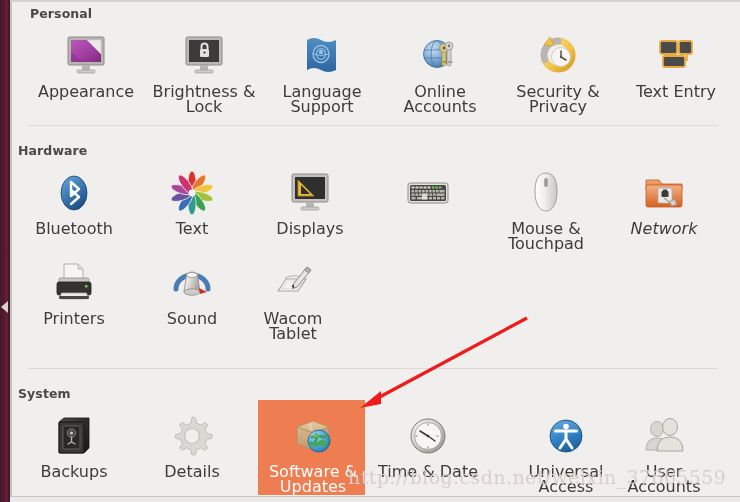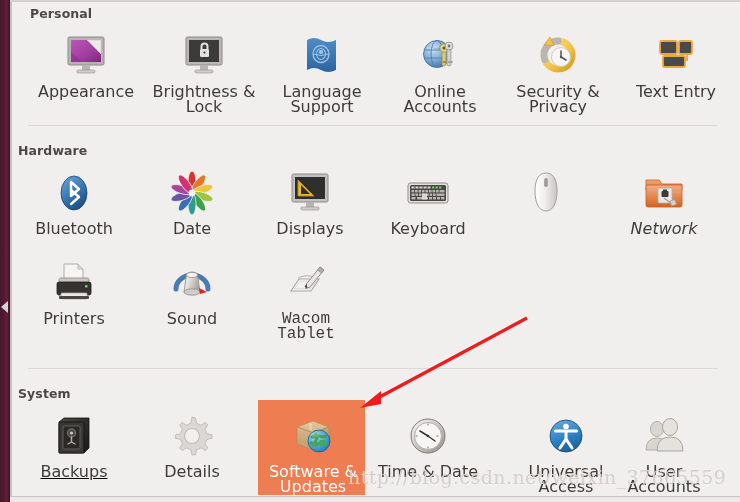--- a/index.html
+++ b/index.html
@@ -298,21 +298,21 @@
               <ellipse cx="0" cy="-11" rx="4" ry="11" fill="#3ba14a" stroke="#f0efee" stroke-width="0.8" transform="rotate(144)"></ellipse>
               <ellipse cx="0" cy="-11" rx="4" ry="11" fill="#2f9b8e" stroke="#f0efee" stroke-width="0.8" transform="rotate(180)"></ellipse>
               <ellipse cx="0" cy="-11" rx="4" ry="11" fill="#3b6fb5" stroke="#f0efee" stroke-width="0.8" transform="rotate(216)"></ellipse>
               <ellipse cx="0" cy="-11" rx="4" ry="11" fill="#6a53a5" stroke="#f0efee" stroke-width="0.8" transform="rotate(252)"></ellipse>
               <ellipse cx="0" cy="-11" rx="4" ry="11" fill="#a7479b" stroke="#f0efee" stroke-width="0.8" transform="rotate(288)"></ellipse>
               <ellipse cx="0" cy="-11" rx="4" ry="11" fill="#cf3470" stroke="#f0efee" stroke-width="0.8" transform="rotate(324)"></ellipse>
               <circle cx="0" cy="0" r="3.4" fill="#f4f2f1"></circle>
             </g>
           </svg>
         </div>
-        <div class="item-label">Date</div>
+        <div class="item-label">Text</div>
       </div>
 
       <div class="grid-item" style="left:244px; top:36px;">
         <div class="icon-wrap">
           <svg width="48" height="48" viewBox="0 0 48 48">
             <rect x="6" y="5" width="36" height="28" rx="1.5" fill="#c3c0bd" stroke="#8d8a87" stroke-width="1"></rect>
             <rect x="9" y="8" width="30" height="22" fill="#2f2f2f"></rect>
             <path d="M12 27 L12 11 L28 27 Z" fill="#e8b93a" stroke="#b58c1c" stroke-width="0.9"></path>
             <path d="M15 25 L15 16 L24 25 Z" fill="#2f2f2f"></path>
             <rect x="20" y="33" width="8" height="5" fill="#b7b4b1"></rect>
@@ -360,37 +360,38 @@
               <rect x="7.5" y="28" width="4" height="2.4"></rect>
                 <rect x="13" y="28" width="11" height="2.4"></rect>
               <rect x="25" y="28" width="3" height="2.4"></rect>
                 <rect x="29" y="28" width="3" height="2.4"></rect>
               <rect x="33" y="28" width="3" height="2.4"></rect>
                 <rect x="37" y="28" width="3.4" height="2.4"></rect>
             </g>
             <rect x="18" y="24.5" width="5" height="6" fill="#e8e6e3" opacity="0.85"></rect>
           </svg>
         </div>
-        <div class="item-label">Keyboard</div>
       </div>
 
       <div class="grid-item" style="left:480px; top:36px;">
         <div class="icon-wrap">
           <svg width="48" height="48" viewBox="0 0 48 48">
             <defs>
                 <linearGradient id="gMouse" x1="0" y1="0" x2="1" y2="0">
               <stop offset="0%" stop-color="#ffffff"></stop>
                   <stop offset="45%" stop-color="#f0eeec"></stop>
                   <stop offset="100%" stop-color="#c8c5c1"></stop>
             </linearGradient>
               </defs>
             <path d="M24 4 C31 4 35 10 35 22 C35 34 31 42 24 42 C17 42 13 34 13 22 C13 10 17 4 24 4 Z" fill="url(#gMouse)" stroke="#a2a09c" stroke-width="1"></path>
             <rect x="22.2" y="9" width="3.6" height="9" rx="1.8" fill="#9d9a96"></rect>
           </svg>
         </div>
+        <div class="item-label">Mouse &amp;
+Touchpad</div>
       </div>
 
       <div class="grid-item" style="left:598px; top:36px;font-style:italic;">
         <div class="icon-wrap">
           <svg width="48" height="48" viewBox="0 0 48 48">
             <defs>
                 <linearGradient id="gFold" x1="0" y1="0" x2="0" y2="1">
               <stop offset="0%" stop-color="#f2a878"></stop>
                   <stop offset="100%" stop-color="#e07238"></stop>
             </linearGradient>
@@ -439,42 +440,42 @@
               </defs>
             <path d="M16 33 L18.5 16 a5.5 3 0 0 1 11 0 L32 33 Z" fill="url(#gSnd)" stroke="#97948f" stroke-width="0.9"></path>
             <ellipse cx="24" cy="33" rx="8" ry="3.2" fill="#cfccc8" stroke="#97948f" stroke-width="0.9"></ellipse>
             <ellipse cx="24" cy="16" rx="5.5" ry="2.6" fill="#f4f2f0" stroke="#97948f" stroke-width="0.8"></ellipse>
             <path d="M31 29 L39 33 L32 35 Z" fill="#cf2b26"></path>
           </svg>
         </div>
         <div class="item-label">Sound</div>
       </div>
 
-      <div class="grid-item" style="left:240px; top:126px;font-family:Liberation Mono, monospace;">
+      <div class="grid-item" style="left:227px; top:126px;">
         <div class="icon-wrap">
           <svg width="48" height="48" viewBox="0 0 48 48">
             <path d="M9 32 L17 20 h20 L29 32 Z" fill="#fafaf9" stroke="#a8a5a1" stroke-width="1.2"></path>
             <path d="M12 30 L18.5 22 h16 L28 30 Z" fill="#f2f1ef" stroke="#c6c3bf" stroke-width="0.6"></path>
             <path d="M16 19 q8 -4 16 -1" fill="none" stroke="#b3b0ac" stroke-width="1"></path>
             <path d="M38 8 l4 3 l-14 17 l-4.5 1.5 l1 -4.6 Z" fill="#e8e6e3" stroke="#8f8c89" stroke-width="1"></path>
             <path d="M38 8 l4 3 l-2.5 3 l-4 -3 Z" fill="#b3b0ac" stroke="#8f8c89" stroke-width="0.8"></path>
             <path d="M24.5 24.9 l1 4.6 l-2.8 -1.9 Z" fill="#3d3b38"></path>
           </svg>
         </div>
         <div class="item-label">Wacom Tablet</div>
       </div>
     </div>
 
     <div class="section" style="top:366px;height:128px;">
       <div class="section-divider" style="left:16px; top:0;"></div>
       <div class="section-title" style="left:6px; top:18px;">System</div>
 
       <div id="highlight-box" style="left:246px; top:32px; width:107px; height:95px;"></div>
 
-      <div class="grid-item" style="left:8px; top:36px;text-decoration:underline;">
+      <div class="grid-item" style="left:8px; top:36px;">
         <div class="icon-wrap">
           <svg width="48" height="48" viewBox="0 0 48 48">
             <defs>
                 <linearGradient id="gSafe" x1="0" y1="0" x2="1" y2="1">
               <stop offset="0%" stop-color="#4d4b48"></stop>
                   <stop offset="55%" stop-color="#2d2b28"></stop>
                   <stop offset="100%" stop-color="#1a1917"></stop>
             </linearGradient>
               </defs>
             <path d="M9 10 L14 6 h25 v30 l-5 5 H9 Z" fill="url(#gSafe)" stroke="#111" stroke-width="0.8"></path>

